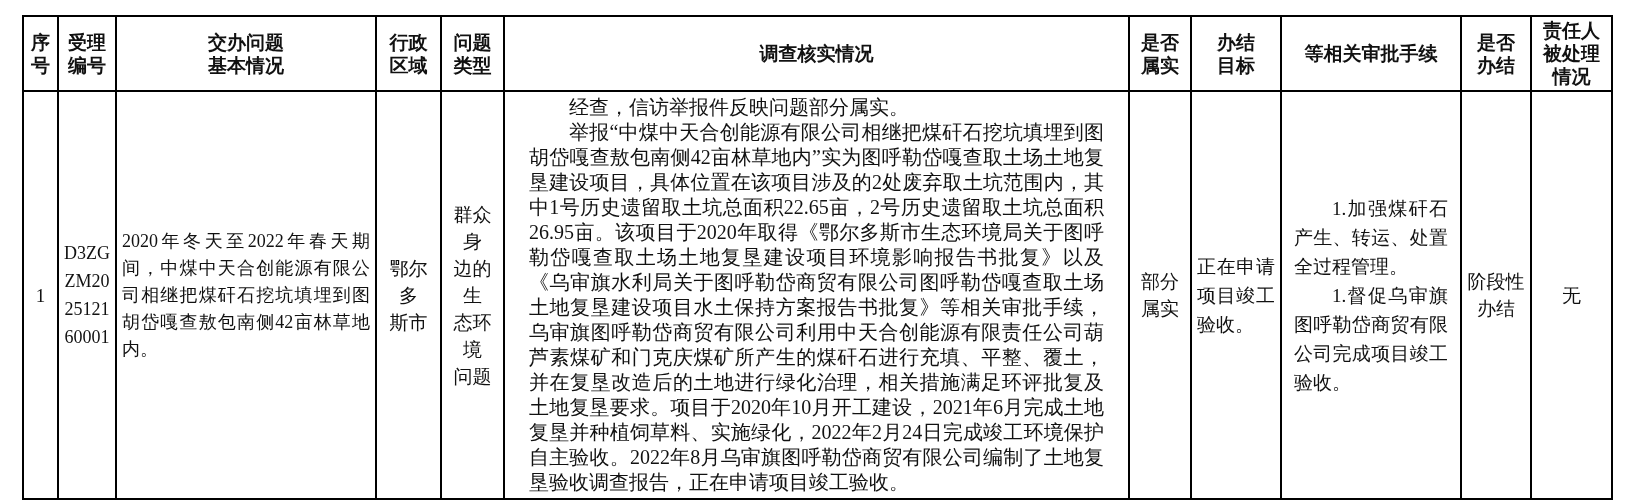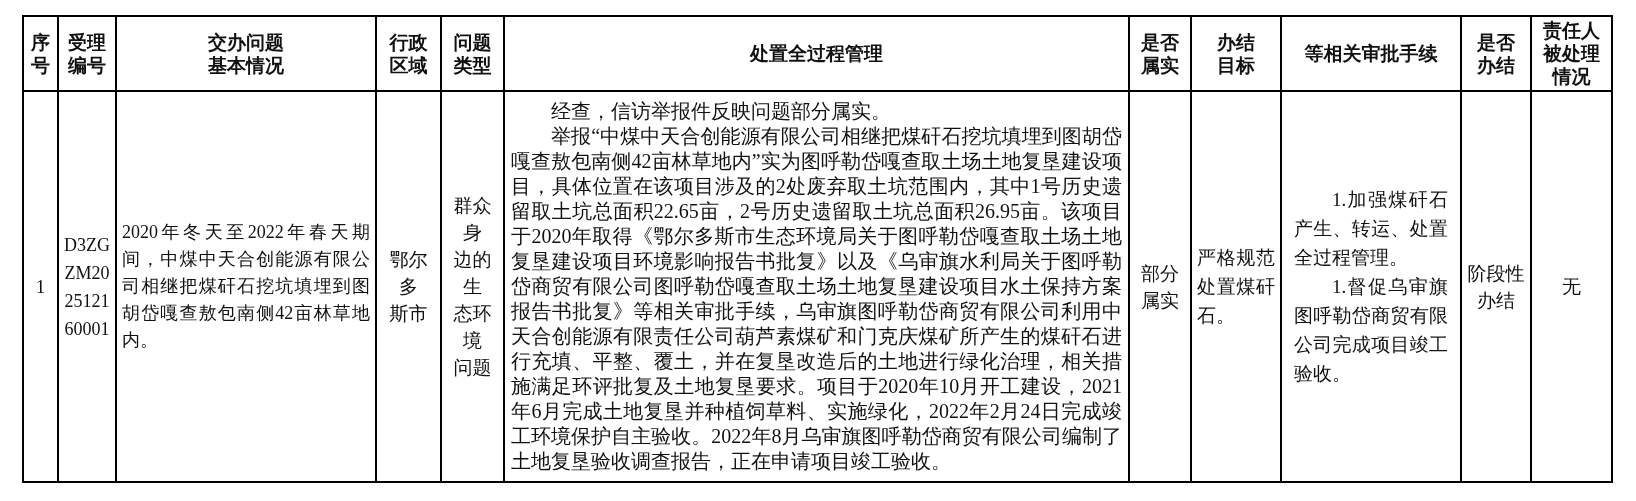--- a/index.html
+++ b/index.html
@@ -18,21 +18,21 @@
     font-weight:bold;font-size:19px;line-height:23px;text-align:center;
     height:75px;white-space:pre-line;padding:2px 2px;
   }
   tbody tr{height:391px;}
   td{font-size:19px;line-height:27px;padding:10px 4px;}
   .center{text-align:center;}
   .pre{white-space:pre-line;}
   .just{text-align:justify;}
   .bold{font-weight:normal;}
   td.cell-problem{font-size:18px;line-height:27px;padding:2px 5px;margin-left:9px;}
-  td.cell-investigation{font-size:20px;line-height:25px;padding:3px 6px;margin-top:14px;}
+  td.cell-investigation{font-size:20px;line-height:25px;padding:3px 24px;margin-top:14px;}
   td.cell-investigation p,td.cell-rectification p{margin:0;text-indent:2em;}
   td.cell-rectification{font-size:19px;line-height:29px;padding:2px 12px;}
   td.cell-goal{font-size:19px;line-height:29px;padding:2px 5px;}
   td.cell-case-no{font-size:18px;line-height:28px;padding:2px 1px;}
 </style>
 </head>
 <body>
 
 <div class="page">
   <table class="report">
@@ -54,21 +54,21 @@
         <th>序
 号</th>
         <th>受理
 编号</th>
         <th>交办问题
 基本情况</th>
         <th>行政
 区域</th>
         <th>问题
 类型</th>
-        <th>处置全过程管理</th>
+        <th>调查核实情况</th>
         <th>是否
 属实</th>
         <th>办结
 目标</th>
         <th>等相关审批手续</th>
         <th>是否
 办结</th>
         <th>责任人
 被处理
 情况</th>
@@ -87,21 +87,21 @@
         <td class="center pre">群众身
 边的生
 态环境
 问题</td>
         <td class="just cell-investigation">
           <p>经查，信访举报件反映问题部分属实。</p>
           <p>举报“中煤中天合创能源有限公司相继把煤矸石挖坑填埋到图胡岱嘎查敖包南侧42亩林草地内”实为图呼勒岱嘎查取土场土地复垦建设项目，具体位置在该项目涉及的2处废弃取土坑范围内，其中1号历史遗留取土坑总面积22.65亩，2号历史遗留取土坑总面积26.95亩。该项目于2020年取得《鄂尔多斯市生态环境局关于图呼勒岱嘎查取土场土地复垦建设项目环境影响报告书批复》以及《乌审旗水利局关于图呼勒岱商贸有限公司图呼勒岱嘎查取土场土地复垦建设项目水土保持方案报告书批复》等相关审批手续，乌审旗图呼勒岱商贸有限公司利用中天合创能源有限责任公司葫芦素煤矿和门克庆煤矿所产生的煤矸石进行充填、平整、覆土，并在复垦改造后的土地进行绿化治理，相关措施满足环评批复及土地复垦要求。项目于2020年10月开工建设，2021年6月完成土地复垦并种植饲草料、实施绿化，2022年2月24日完成竣工环境保护自主验收。2022年8月乌审旗图呼勒岱商贸有限公司编制了土地复垦验收调查报告，正在申请项目竣工验收。</p>
         </td>
         <td class="center pre">部分
 属实</td>
-        <td class="just cell-goal">严格规范处置煤矸石。</td>
+        <td class="just cell-goal">正在申请项目竣工验收。</td>
         <td class="just cell-rectification">
           <p>1.加强煤矸石产生、转运、处置全过程管理。</p>
           <p>1.督促乌审旗图呼勒岱商贸有限公司完成项目竣工验收。</p>
         </td>
         <td class="center pre">阶段性
 办结</td>
         <td class="center">无</td>
       </tr>
     </tbody>
   </table>

